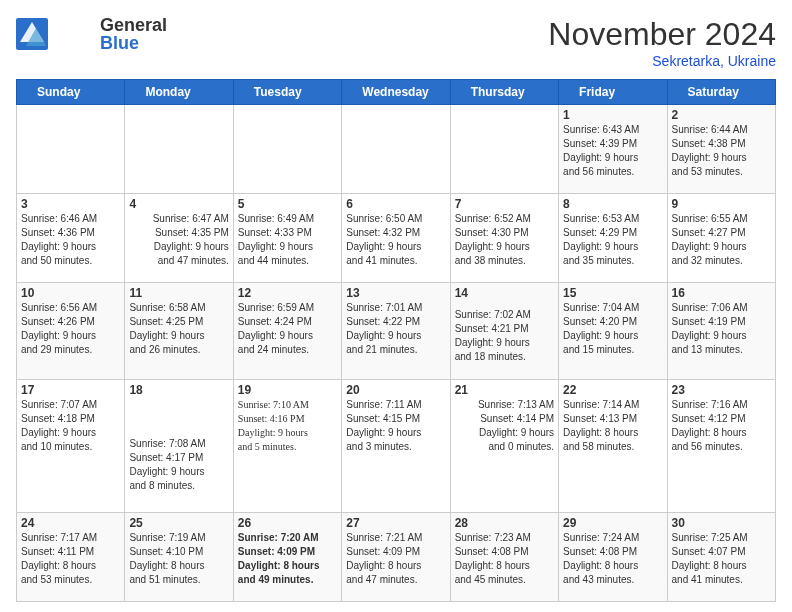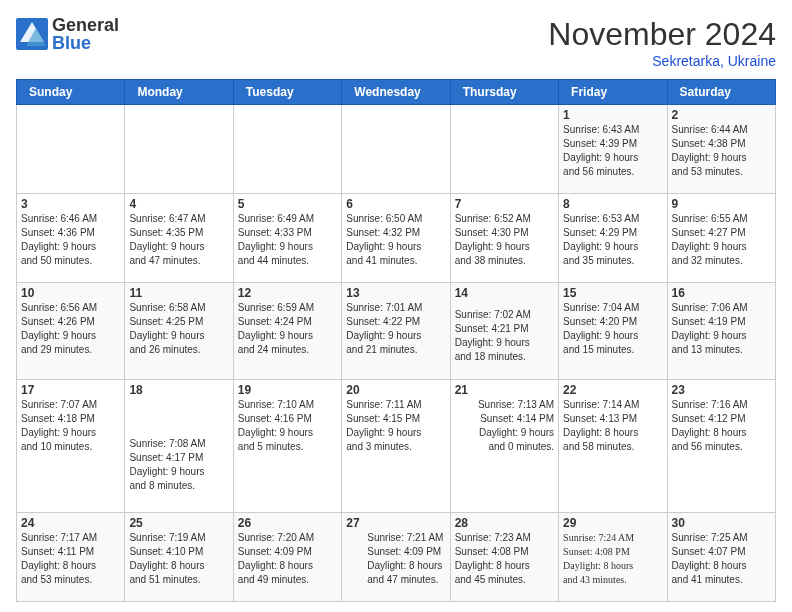--- a/index.html
+++ b/index.html
@@ -19,20 +19,21 @@
     }
     .header {
       display: flex;
       justify-content: space-between;
       align-items: flex-start;
       margin-bottom: 10px;
     }
     .logo {
       display: flex;
       align-items: center;
+      gap: 48px;
     }
     .logo-text {
       display: flex;
       flex-direction: column;
       line-height: 1;
     }
     .logo-general {
       font-size: 18px;
       font-weight: bold;
       color: #333;
@@ -67,21 +68,21 @@
     }
     table {
       width: 100%;
       border-collapse: collapse;
       flex: 1;
     }
     thead th {
       background: #2a6fc9;
       color: #fff;
       font-size: 12px;
-      padding: 5px 12px;
+      padding: 5px 20px;
       text-align: left;
       border: 1px solid #1a5ab0;
       font-weight: bold;
     }
     tbody tr {
       height: 1px;
     }
     tbody td {
       border: 1px solid #ccc;
       vertical-align: top;
@@ -169,21 +170,21 @@
           <tr>
             <td>
               <span class="day-number">3</span>
               <div class="day-info" style="white-space: pre-line;">Sunrise: 6:46 AM
 Sunset: 4:36 PM
 Daylight: 9 hours
 and 50 minutes.</div>
             </td>
             <td>
               <span class="day-number">4</span>
-              <div class="day-info" style="white-space: pre-line;">Sunrise: 6:47 AM
+              <div class="day-info" style="white-space: pre-line; text-align: right;">Sunrise: 6:47 AM
 Sunset: 4:35 PM
 Daylight: 9 hours
 and 47 minutes.</div>
             </td>
             <td>
               <span class="day-number">5</span>
               <div class="day-info" style="white-space: pre-line;">Sunrise: 6:49 AM
 Sunset: 4:33 PM
 Daylight: 9 hours
 and 44 minutes.</div>
@@ -278,21 +279,21 @@
             </td>
             <td>
               <span class="day-number">18</span>
               <div class="day-info" style="white-space: pre-line; margin-top: 40px;">Sunrise: 7:08 AM
 Sunset: 4:17 PM
 Daylight: 9 hours
 and 8 minutes.</div>
             </td>
             <td>
               <span class="day-number">19</span>
-              <div class="day-info" style="white-space: pre-line;">Sunrise: 7:10 AM
+              <div class="day-info" style="white-space: pre-line; font-family: Liberation Serif, serif;">Sunrise: 7:10 AM
 Sunset: 4:16 PM
 Daylight: 9 hours
 and 5 minutes.</div>
             </td>
             <td>
               <span class="day-number">20</span>
               <div class="day-info" style="white-space: pre-line;">Sunrise: 7:11 AM
 Sunset: 4:15 PM
 Daylight: 9 hours
 and 3 minutes.</div>
@@ -329,42 +330,42 @@
             </td>
             <td>
               <span class="day-number">25</span>
               <div class="day-info" style="white-space: pre-line;">Sunrise: 7:19 AM
 Sunset: 4:10 PM
 Daylight: 8 hours
 and 51 minutes.</div>
             </td>
             <td>
               <span class="day-number">26</span>
-              <div class="day-info" style="white-space: pre-line;">Sunrise: 7:20 AM
+              <div class="day-info" style="white-space: pre-line; font-weight: bold;">Sunrise: 7:20 AM
 Sunset: 4:09 PM
 Daylight: 8 hours
 and 49 minutes.</div>
             </td>
             <td>
               <span class="day-number">27</span>
-              <div class="day-info" style="white-space: pre-line; margin-left: 21px;">Sunrise: 7:21 AM
+              <div class="day-info" style="white-space: pre-line;">Sunrise: 7:21 AM
 Sunset: 4:09 PM
 Daylight: 8 hours
 and 47 minutes.</div>
             </td>
             <td>
               <span class="day-number">28</span>
               <div class="day-info" style="white-space: pre-line;">Sunrise: 7:23 AM
 Sunset: 4:08 PM
 Daylight: 8 hours
 and 45 minutes.</div>
             </td>
             <td>
               <span class="day-number">29</span>
-              <div class="day-info" style="white-space: pre-line; font-family: Liberation Serif, serif;">Sunrise: 7:24 AM
+              <div class="day-info" style="white-space: pre-line;">Sunrise: 7:24 AM
 Sunset: 4:08 PM
 Daylight: 8 hours
 and 43 minutes.</div>
             </td>
             <td>
               <span class="day-number">30</span>
               <div class="day-info" style="white-space: pre-line;">Sunrise: 7:25 AM
 Sunset: 4:07 PM
 Daylight: 8 hours
 and 41 minutes.</div>

